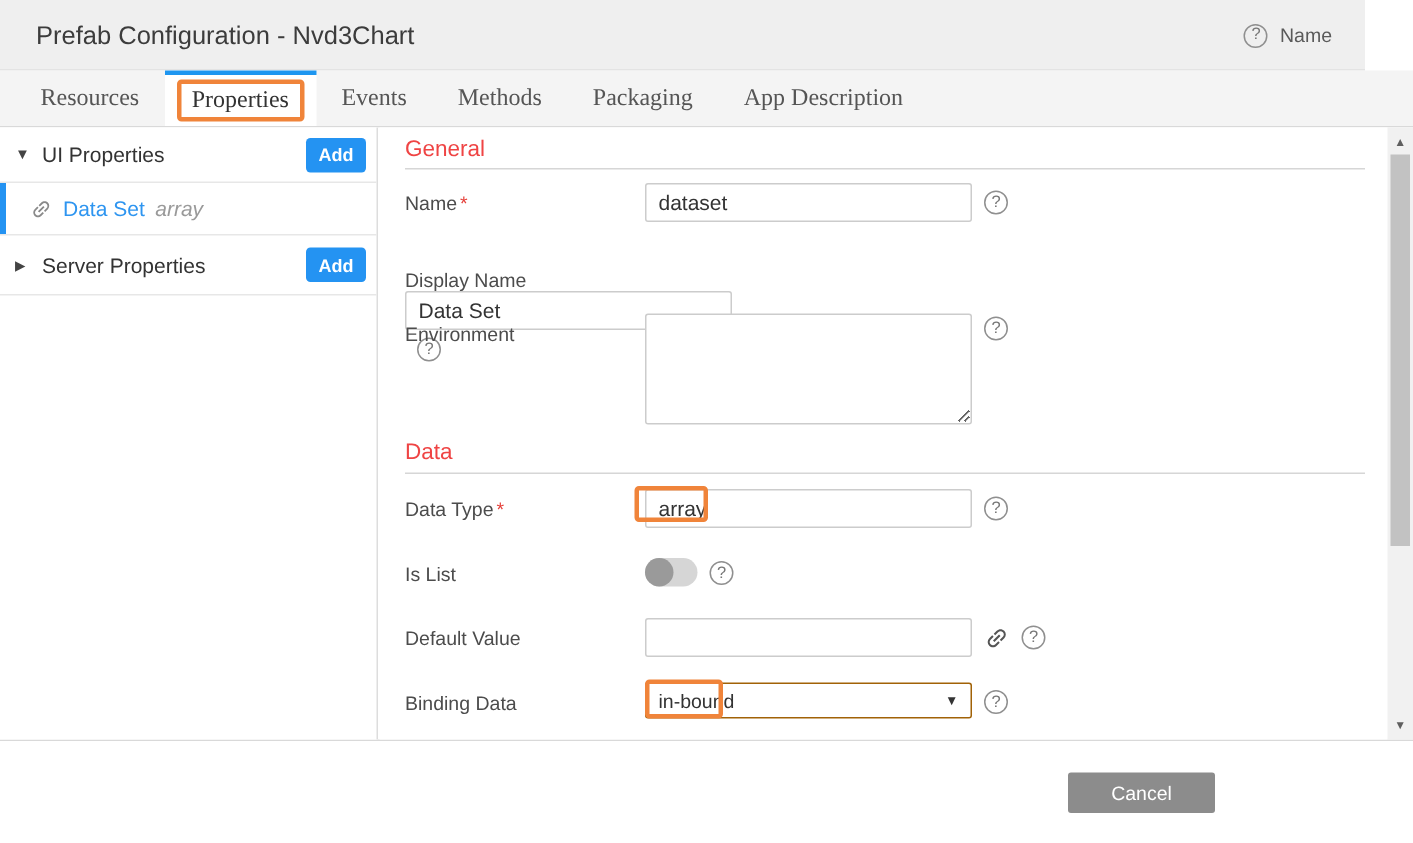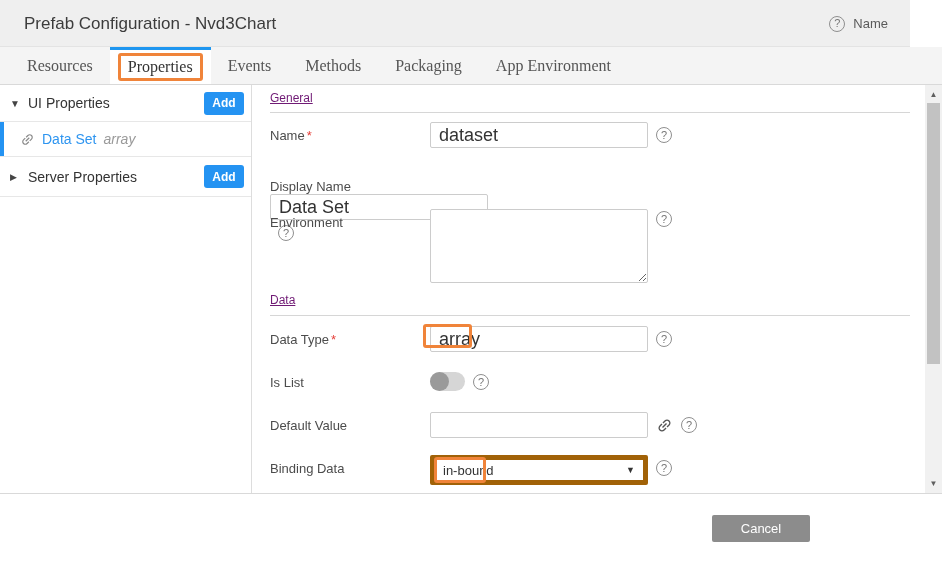--- a/index.html
+++ b/index.html
@@ -30,29 +30,29 @@
   .caret { width:18px; font-size:10px; color:#444; flex:none; }
   .add-btn { margin-left:auto; width:40px; height:23px; background:#2493f2; color:#fff; font-size:12px; font-weight:bold; border:none; border-radius:3px; display:flex; align-items:center; justify-content:center; cursor:pointer; }
   .s-item { height:35px; position:relative; padding-left:20px; font-size:14px; }
   .s-item .accent { position:absolute; left:0; top:0; width:4px; height:100%; background:#2493f2; }
   .s-item .item-label { color:#2e95f0; margin-left:7px; }
   .s-item .item-type { color:#9a9a9a; font-style:italic; margin-left:7px; }
   .link-icon { display:inline-flex; transform:rotate(-45deg); flex:none; }
 
   
   .panel { position:absolute; left:253px; top:0; width:672px; height:408px; background:#fff; }
-  .section-heading { position:absolute; left:17px; font-size:12px; color:#701a75;text-decoration:underline; }
+  .section-heading { position:absolute; left:17px; font-size:15px; color:#ef4444; }
   .divider { position:absolute; left:17px; width:640px; height:1px; background:#d6d6d6; }
   .field-row { position:absolute; left:17px; display:flex; align-items:flex-start; }
   .f-label { width:160px; font-size:13px; color:#4c4c4c; padding-top:6px; flex:none; }
   .req { color:#e5403a; margin-left:2px; }
   .input-wrap { position:relative; flex:none; }
-  .t-input { width:218px; height:26px; border:1px solid #ccc; border-radius:2px; padding:4px 8px; font-size:18px; color:#333; font-family:"Liberation Sans",sans-serif; background:#fff; outline:none; }
+  .t-input { width:218px; height:26px; border:1px solid #ccc; border-radius:2px; padding:4px 8px; font-size:14px; color:#333; font-family:"Liberation Sans",sans-serif; background:#fff; outline:none; }
   .t-area { width:218px; height:74px; border:1px solid #ccc; border-radius:2px; padding:4px 8px; font-size:13px; color:#333; font-family:"Liberation Sans",sans-serif; resize:both; outline:none; }
-  .fake-select { position:relative; width:218px; height:30px; border:5px solid #a16207; border-radius:2px; background:#fff; display:flex; align-items:center; justify-content:space-between; padding:0 8px; font-size:13px; color:#333; cursor:pointer; }
+  .fake-select { position:relative; width:218px; height:24px; border:1px solid #a16207; border-radius:2px; background:#fff; display:flex; align-items:center; justify-content:space-between; padding:0 8px; font-size:13px; color:#333; cursor:pointer; }
   .select-arrow { font-size:9px; color:#333; }
   .orange-box { position:absolute; border:3px solid #f0843a; border-radius:3px; pointer-events:none; background:transparent; }
   .ob-datatype { left:-7px; top:-2px; width:49px; height:24px; }
   .ob-binding { left:-1px; top:-3px; width:52px; height:26px; }
   .row-qmark { margin-left:8px; margin-top:5px; cursor:pointer; }
   .toggle { position:relative; width:35px; height:19px; border-radius:10px; background:#d6d6d6; margin-top:3px; cursor:pointer; flex:none; }
   .knob { position:absolute; left:0; top:0; width:19px; height:19px; border-radius:50%; background:#9a9a9a; }
   .bind-link { margin-left:8px; margin-top:5px; display:inline-flex; transform:rotate(-45deg); cursor:pointer; }
 
   
@@ -90,21 +90,21 @@
     <div class="tab">
       <span>Events</span>
     </div>
     <div class="tab">
       <span>Methods</span>
     </div>
     <div class="tab">
       <span>Packaging</span>
     </div>
     <div class="tab">
-      <span>App Environment</span>
+      <span>App Description</span>
     </div>
   </div>
 
   <div class="body">
 
     <div class="sidebar">
       <div class="s-row s-head">
         <span class="caret">▼</span>
         <span>UI Properties</span>
         <button class="add-btn">Add</button>

